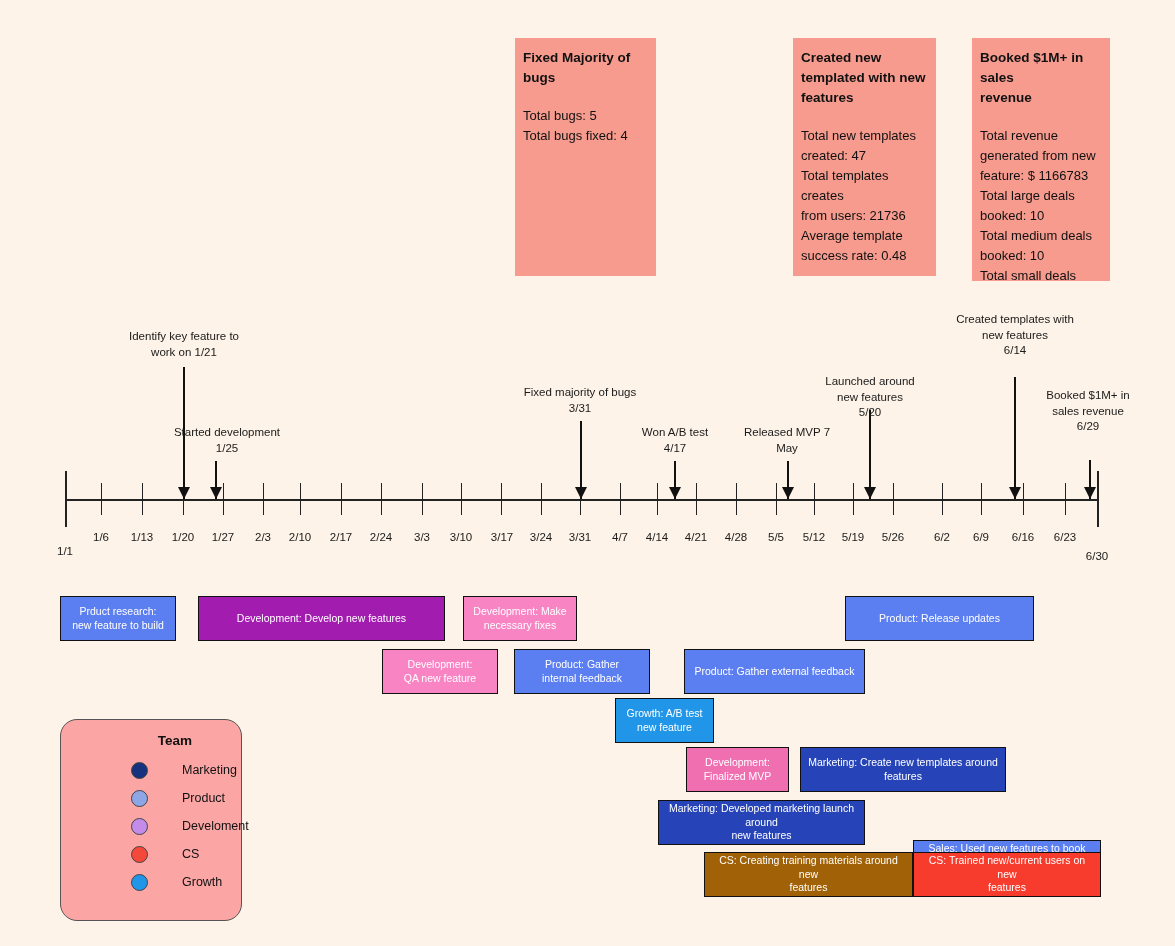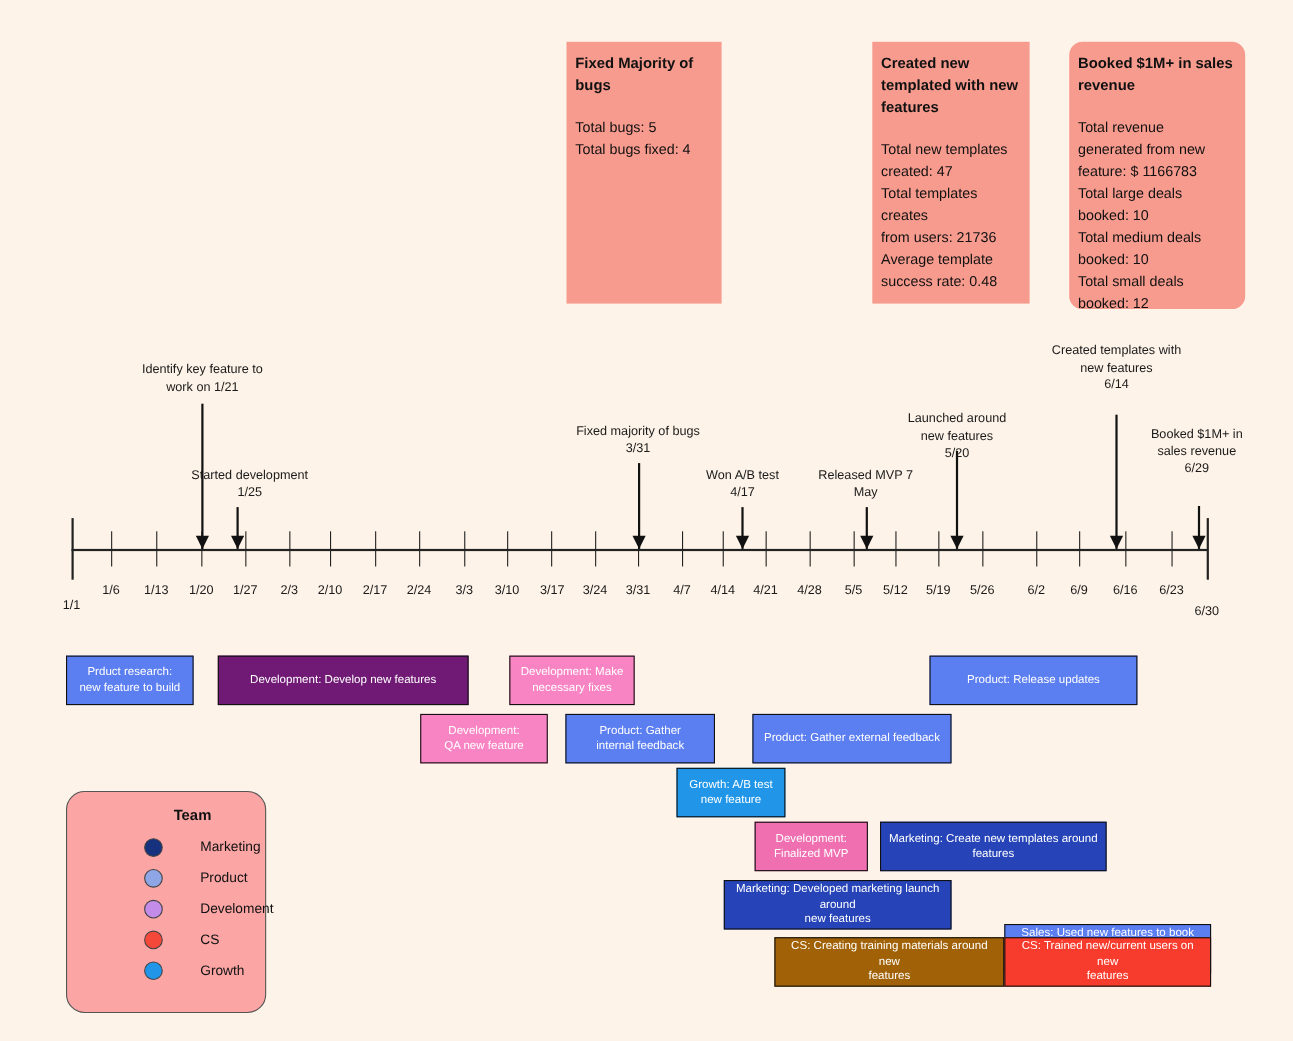--- a/index.html
+++ b/index.html
@@ -150,21 +150,21 @@
         <div class="c-title">Created new
 templated with new
 features</div>
         <div class="c-body">Total new templates
 created: 47
 Total templates creates
 from users: 21736
 Average template
 success rate: 0.48</div>
       </div>
-      <div class="callout" style="left: 972px; top: 38px; width: 160px; height: 243px; background: rgb(247, 155, 142); border-radius: 12px;">
+      <div class="callout" style="left: 972px; top: 38px; width: 138px; height: 243px; background: rgb(247, 155, 142);">
         <div class="c-title">Booked $1M+ in sales
 revenue</div>
         <div class="c-body">Total revenue
 generated from new
 feature: $ 1166783
 Total large deals
 booked: 10
 Total medium deals
 booked: 10
 Total small deals
@@ -261,21 +261,21 @@
       <div class="stem" style="left: 1089px; top: 460px; height: 39px;"></div>
       <div class="arrowhead" style="left: 1089.8px; top: 487px;"></div>
       <div class="ms-label" style="left: 1088px; top: 388px;">Booked $1M+ in
 sales revenue
 6/29</div>
     </div>
 
   <div id="gantt">
       <div class="bar" style="left: 60px; top: 596px; width: 116px; height: 45px; background: rgb(91, 126, 240);">Prduct research:
 new feature to build</div>
-      <div class="bar" style="left: 198px; top: 596px; width: 228px; height: 45px; background: #701a75;">Development: Develop new features</div>
+      <div class="bar" style="left: 198px; top: 596px; width: 247px; height: 45px; background: #a21caf;">Development: Develop new features</div>
       <div class="bar" style="left: 463px; top: 596px; width: 114px; height: 45px; background: rgb(249, 132, 196);">Development: Make
 necessary fixes</div>
       <div class="bar" style="left: 845px; top: 596px; width: 189px; height: 45px; background: rgb(91, 126, 240);">Product: Release updates</div>
       <div class="bar" style="left: 382px; top: 649px; width: 116px; height: 45px; background: rgb(249, 132, 196);">Development:
 QA new feature</div>
       <div class="bar" style="left: 514px; top: 649px; width: 136px; height: 45px; background: rgb(91, 126, 240);">Product: Gather
 internal feedback</div>
       <div class="bar" style="left: 684px; top: 649px; width: 181px; height: 45px; background: rgb(91, 126, 240);">Product: Gather external feedback</div>
       <div class="bar" style="left: 615px; top: 698px; width: 99px; height: 45px; background: rgb(33, 150, 232);">Growth: A/B test
 new feature</div>

